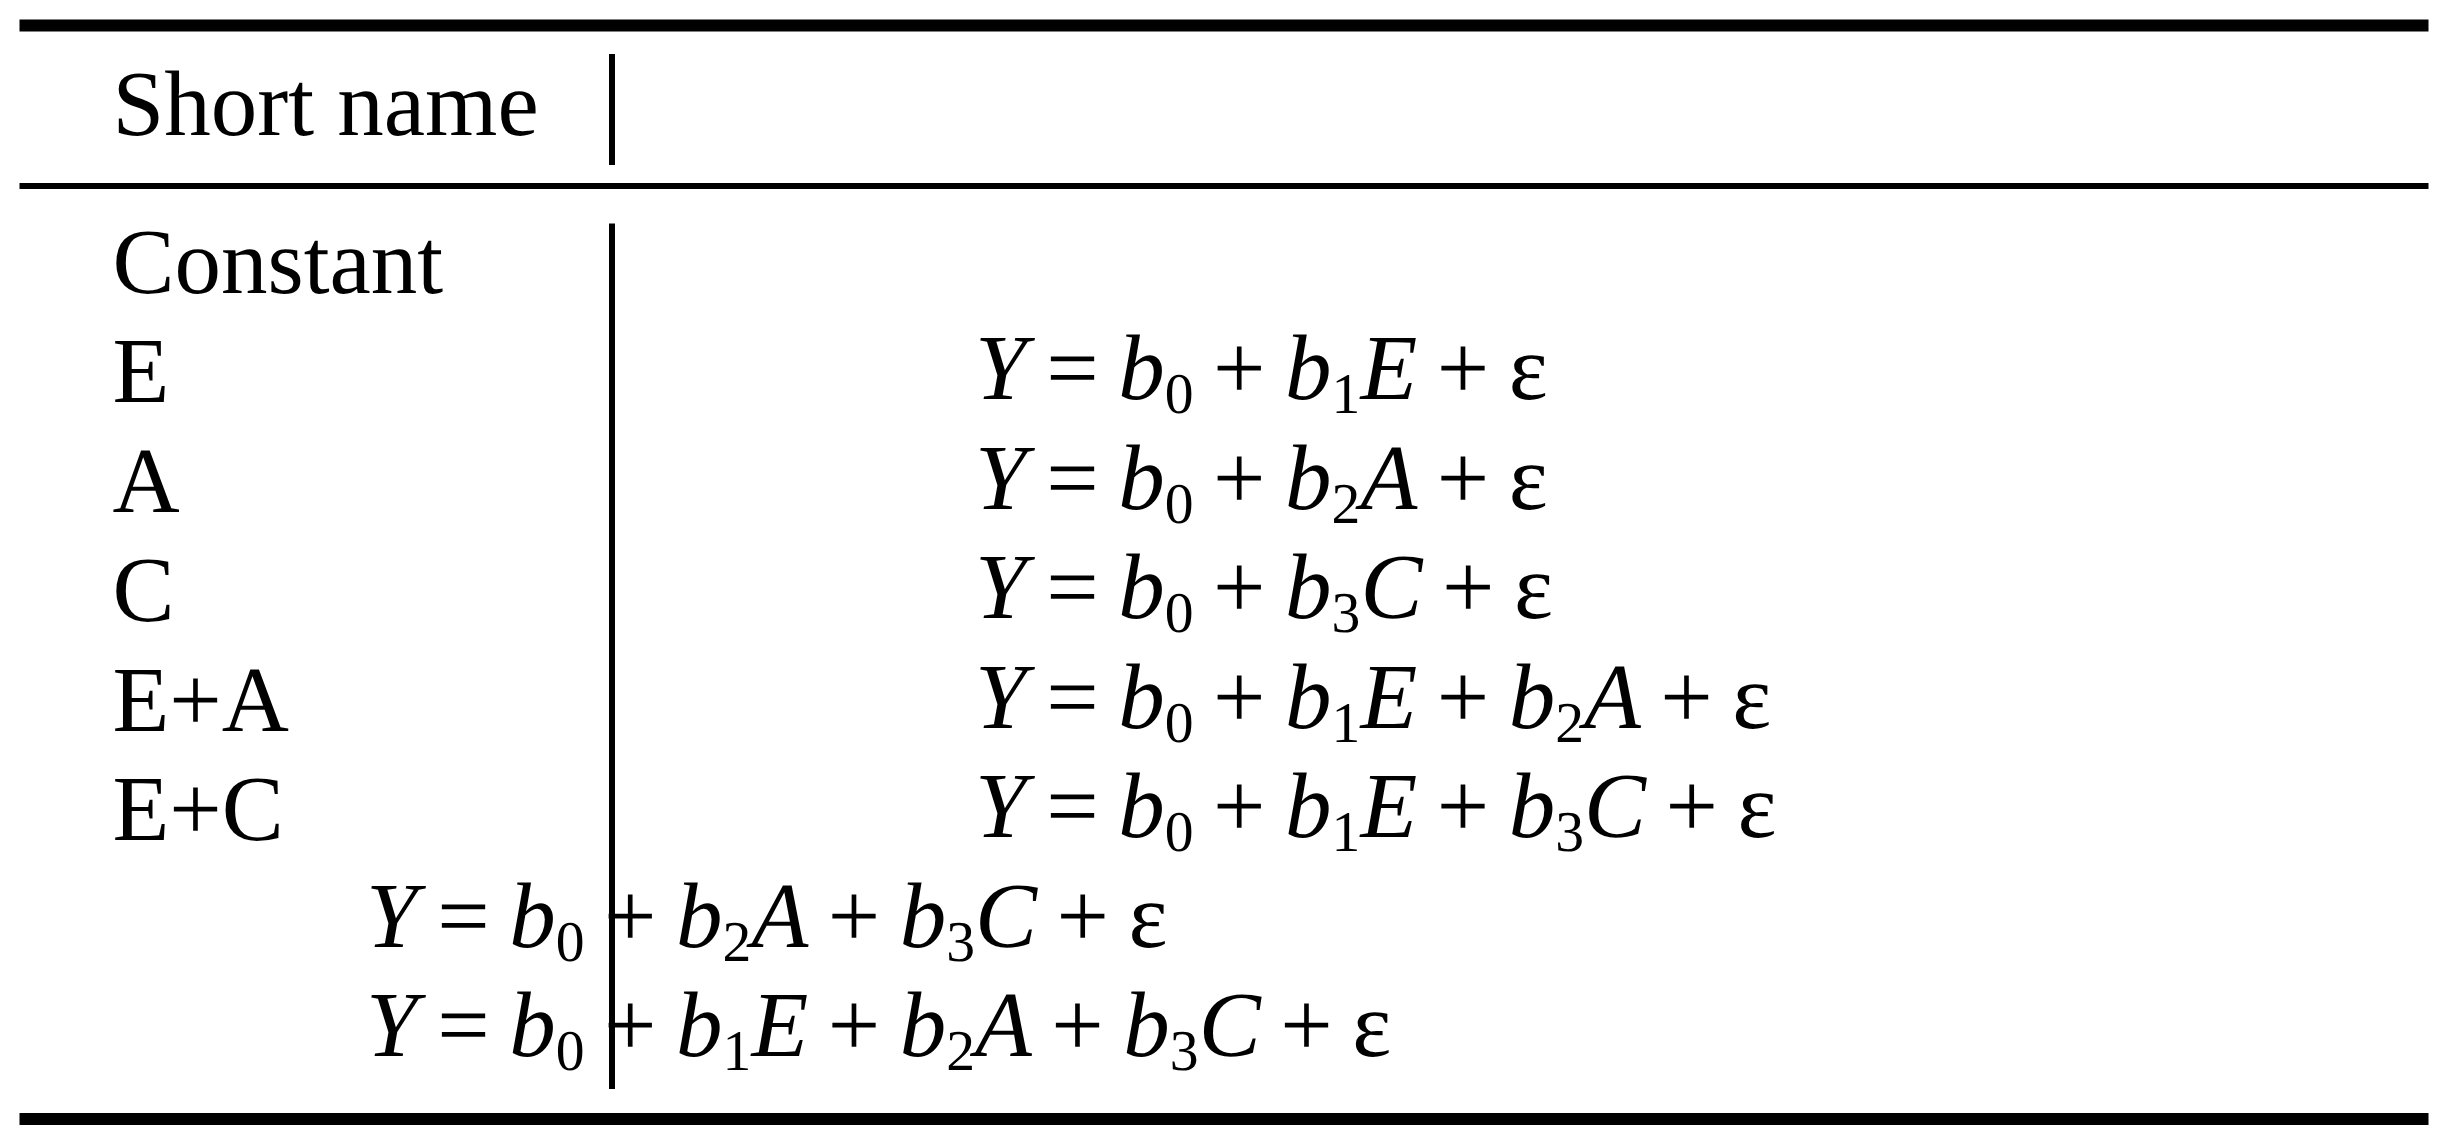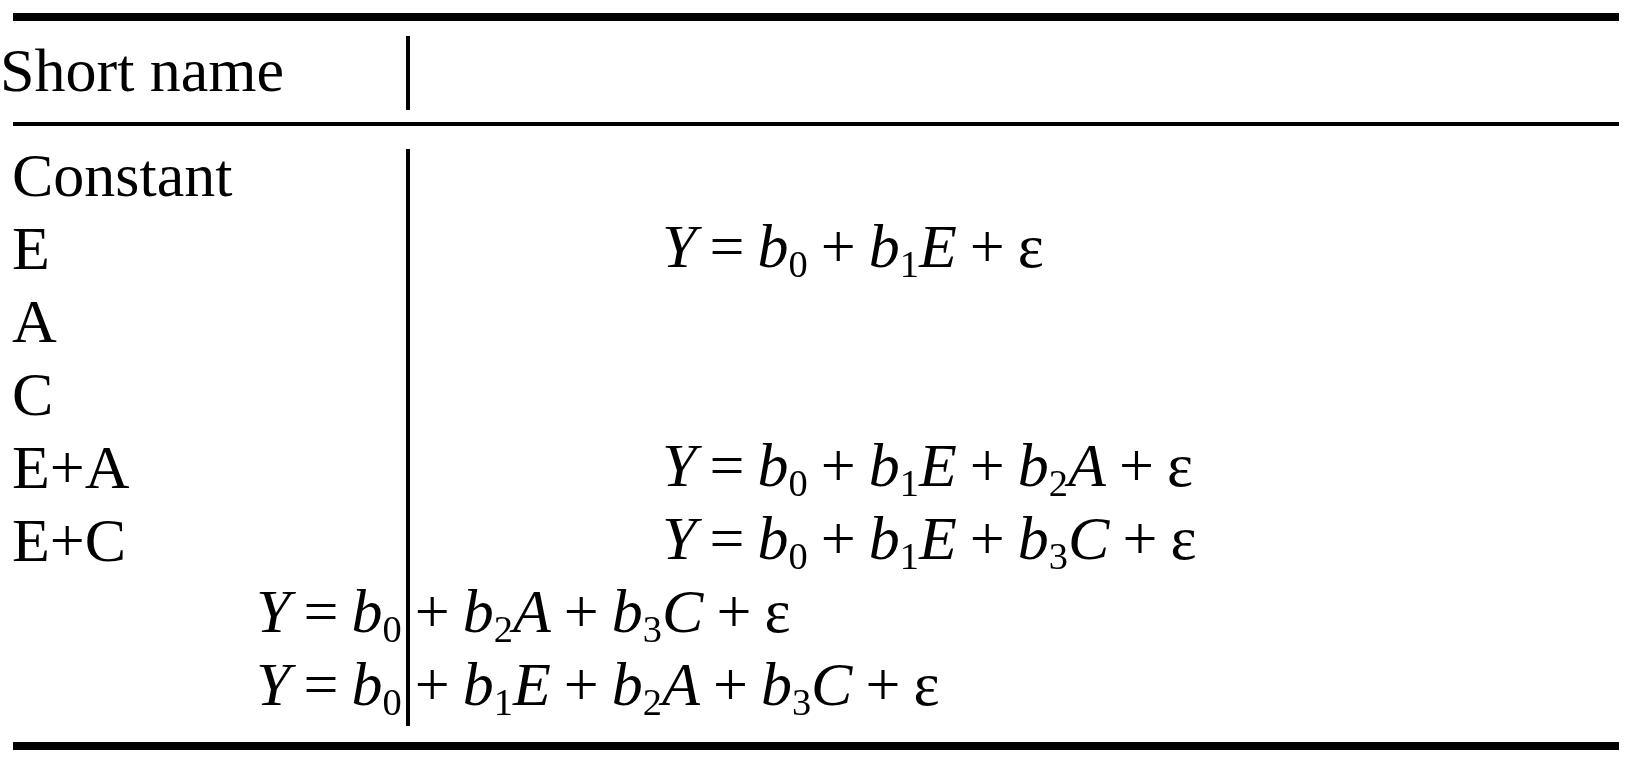--- a/index.html
+++ b/index.html
@@ -18,23 +18,23 @@
   .rule-mid    { top: 122px; height: 4px; }
   .rule-bottom { top: 742px; height: 8px; }
   .vsep { position: absolute; left: 406px; width: 4px; background: #000000; }
   .vsep-header { top: 36px;  height: 74px; }
   .vsep-body   { top: 149px; height: 577px; }
   .header-row {
     position: absolute; top: 20px; left: 0; right: 0; height: 100px;
     display: flex; align-items: center;
   }
   .body-rows { position: absolute; top: 139px; left: 0; right: 0; }
-  .row { height: 73px; display: flex; align-items: center; margin-left: 12px; }
+  .row { height: 73px; display: flex; align-items: center; }
   .cell { box-sizing: border-box; white-space: nowrap; }
-  .cell.left  { width: 406px; flex: none; }
+  .cell.left  { width: 406px; flex: none; padding-left: 75px; }
   .cell.right { flex: 1; padding-left: 244px; }
   .equation { white-space: nowrap; }
   .mvar { font-style: italic; }
   .op   { font-style: normal; display: inline-block; margin: 0 0.21em; }
   .msub { font-style: normal; font-size: 0.62em; vertical-align: -0.25em; }
   .eps  { font-style: normal; }
 </style>
 </head>
 <body>
 
@@ -54,23 +54,25 @@
   <div class="body-rows">
       <div class="row">
         <div class="cell left"><span>Constant</span></div>
       </div>
       <div class="row">
         <div class="cell left"><span>E</span></div>
         <div class="cell right"><span class="equation"><span class="mvar">Y</span><span class="op">=</span><span class="mvar">b</span><span class="msub">0</span><span class="op">+</span><span class="mvar">b</span><span class="msub">1</span><span class="mvar">E</span><span class="op">+</span><span class="eps">ε</span></span></div>
       </div>
       <div class="row">
         <div class="cell left"><span>A</span></div>
+        <div class="cell right"><span class="equation"><span class="mvar">Y</span><span class="op">=</span><span class="mvar">b</span><span class="msub">0</span><span class="op">+</span><span class="mvar">b</span><span class="msub">2</span><span class="mvar">A</span><span class="op">+</span><span class="eps">ε</span></span></div>
       </div>
       <div class="row">
         <div class="cell left"><span>C</span></div>
+        <div class="cell right"><span class="equation"><span class="mvar">Y</span><span class="op">=</span><span class="mvar">b</span><span class="msub">0</span><span class="op">+</span><span class="mvar">b</span><span class="msub">3</span><span class="mvar">C</span><span class="op">+</span><span class="eps">ε</span></span></div>
       </div>
       <div class="row">
         <div class="cell left"><span>E+A</span></div>
         <div class="cell right"><span class="equation"><span class="mvar">Y</span><span class="op">=</span><span class="mvar">b</span><span class="msub">0</span><span class="op">+</span><span class="mvar">b</span><span class="msub">1</span><span class="mvar">E</span><span class="op">+</span><span class="mvar">b</span><span class="msub">2</span><span class="mvar">A</span><span class="op">+</span><span class="eps">ε</span></span></div>
       </div>
       <div class="row">
         <div class="cell left"><span>E+C</span></div>
         <div class="cell right"><span class="equation"><span class="mvar">Y</span><span class="op">=</span><span class="mvar">b</span><span class="msub">0</span><span class="op">+</span><span class="mvar">b</span><span class="msub">1</span><span class="mvar">E</span><span class="op">+</span><span class="mvar">b</span><span class="msub">3</span><span class="mvar">C</span><span class="op">+</span><span class="eps">ε</span></span></div>
       </div>
       <div class="row">

